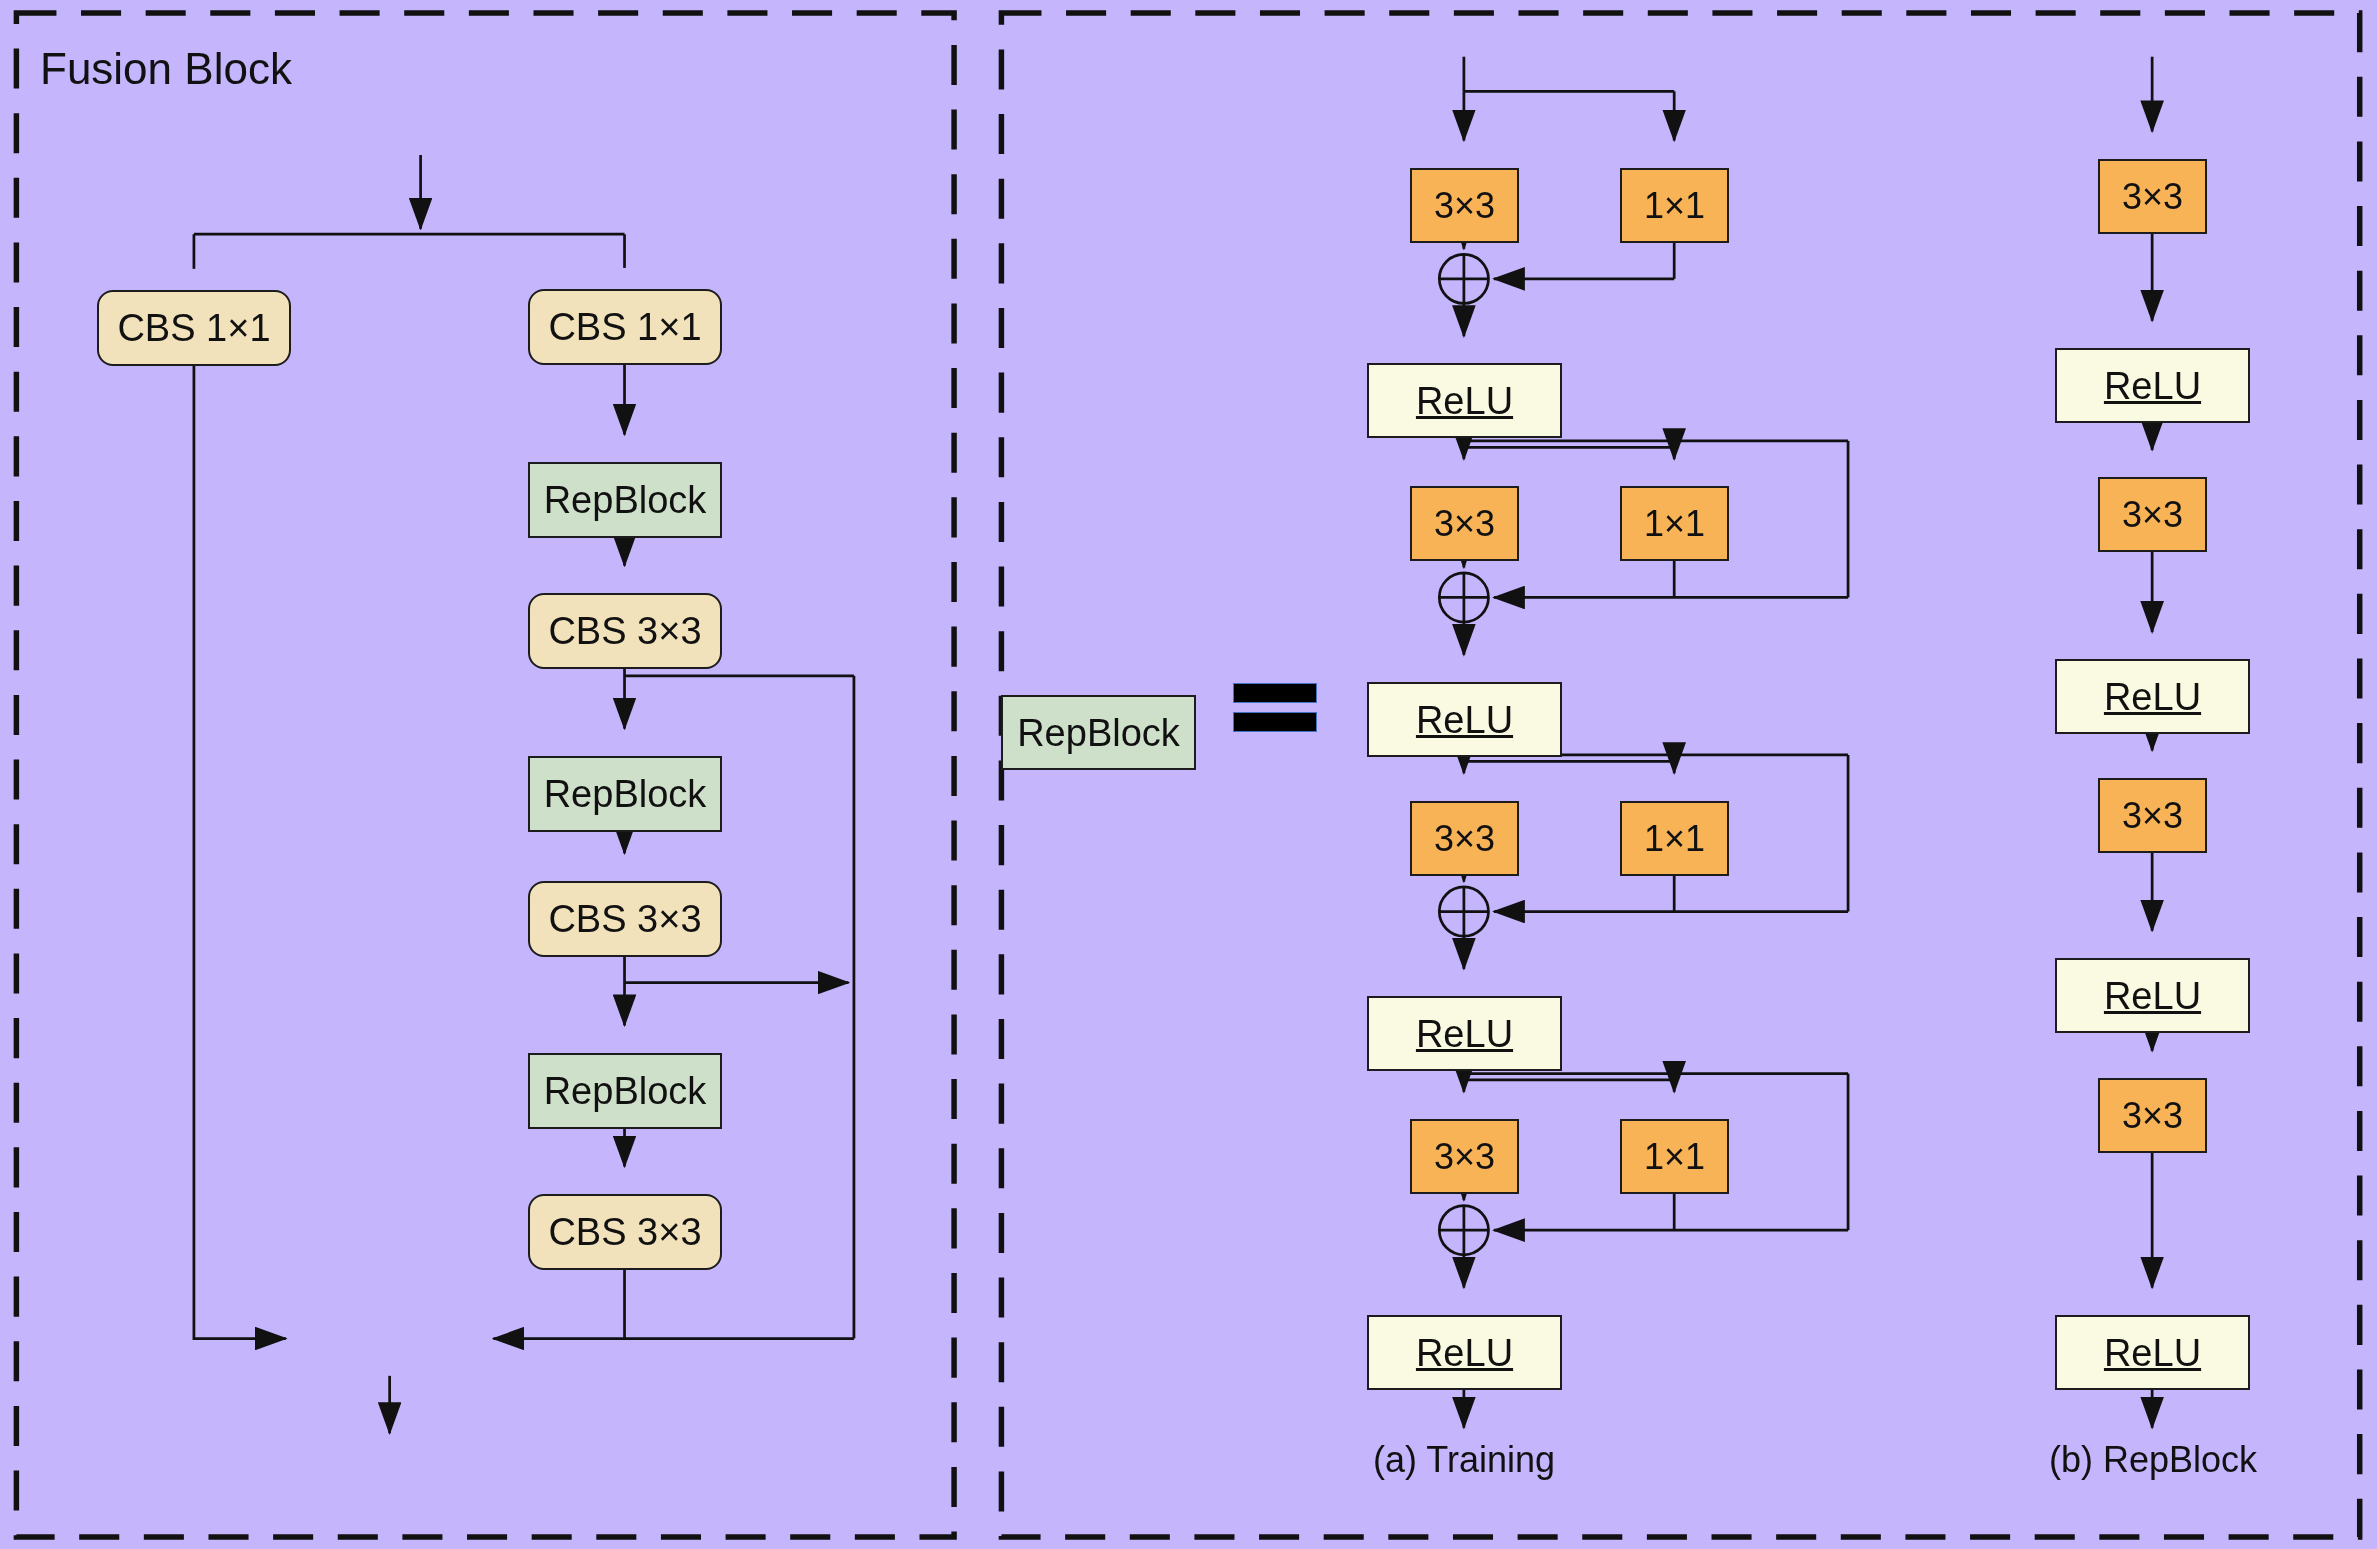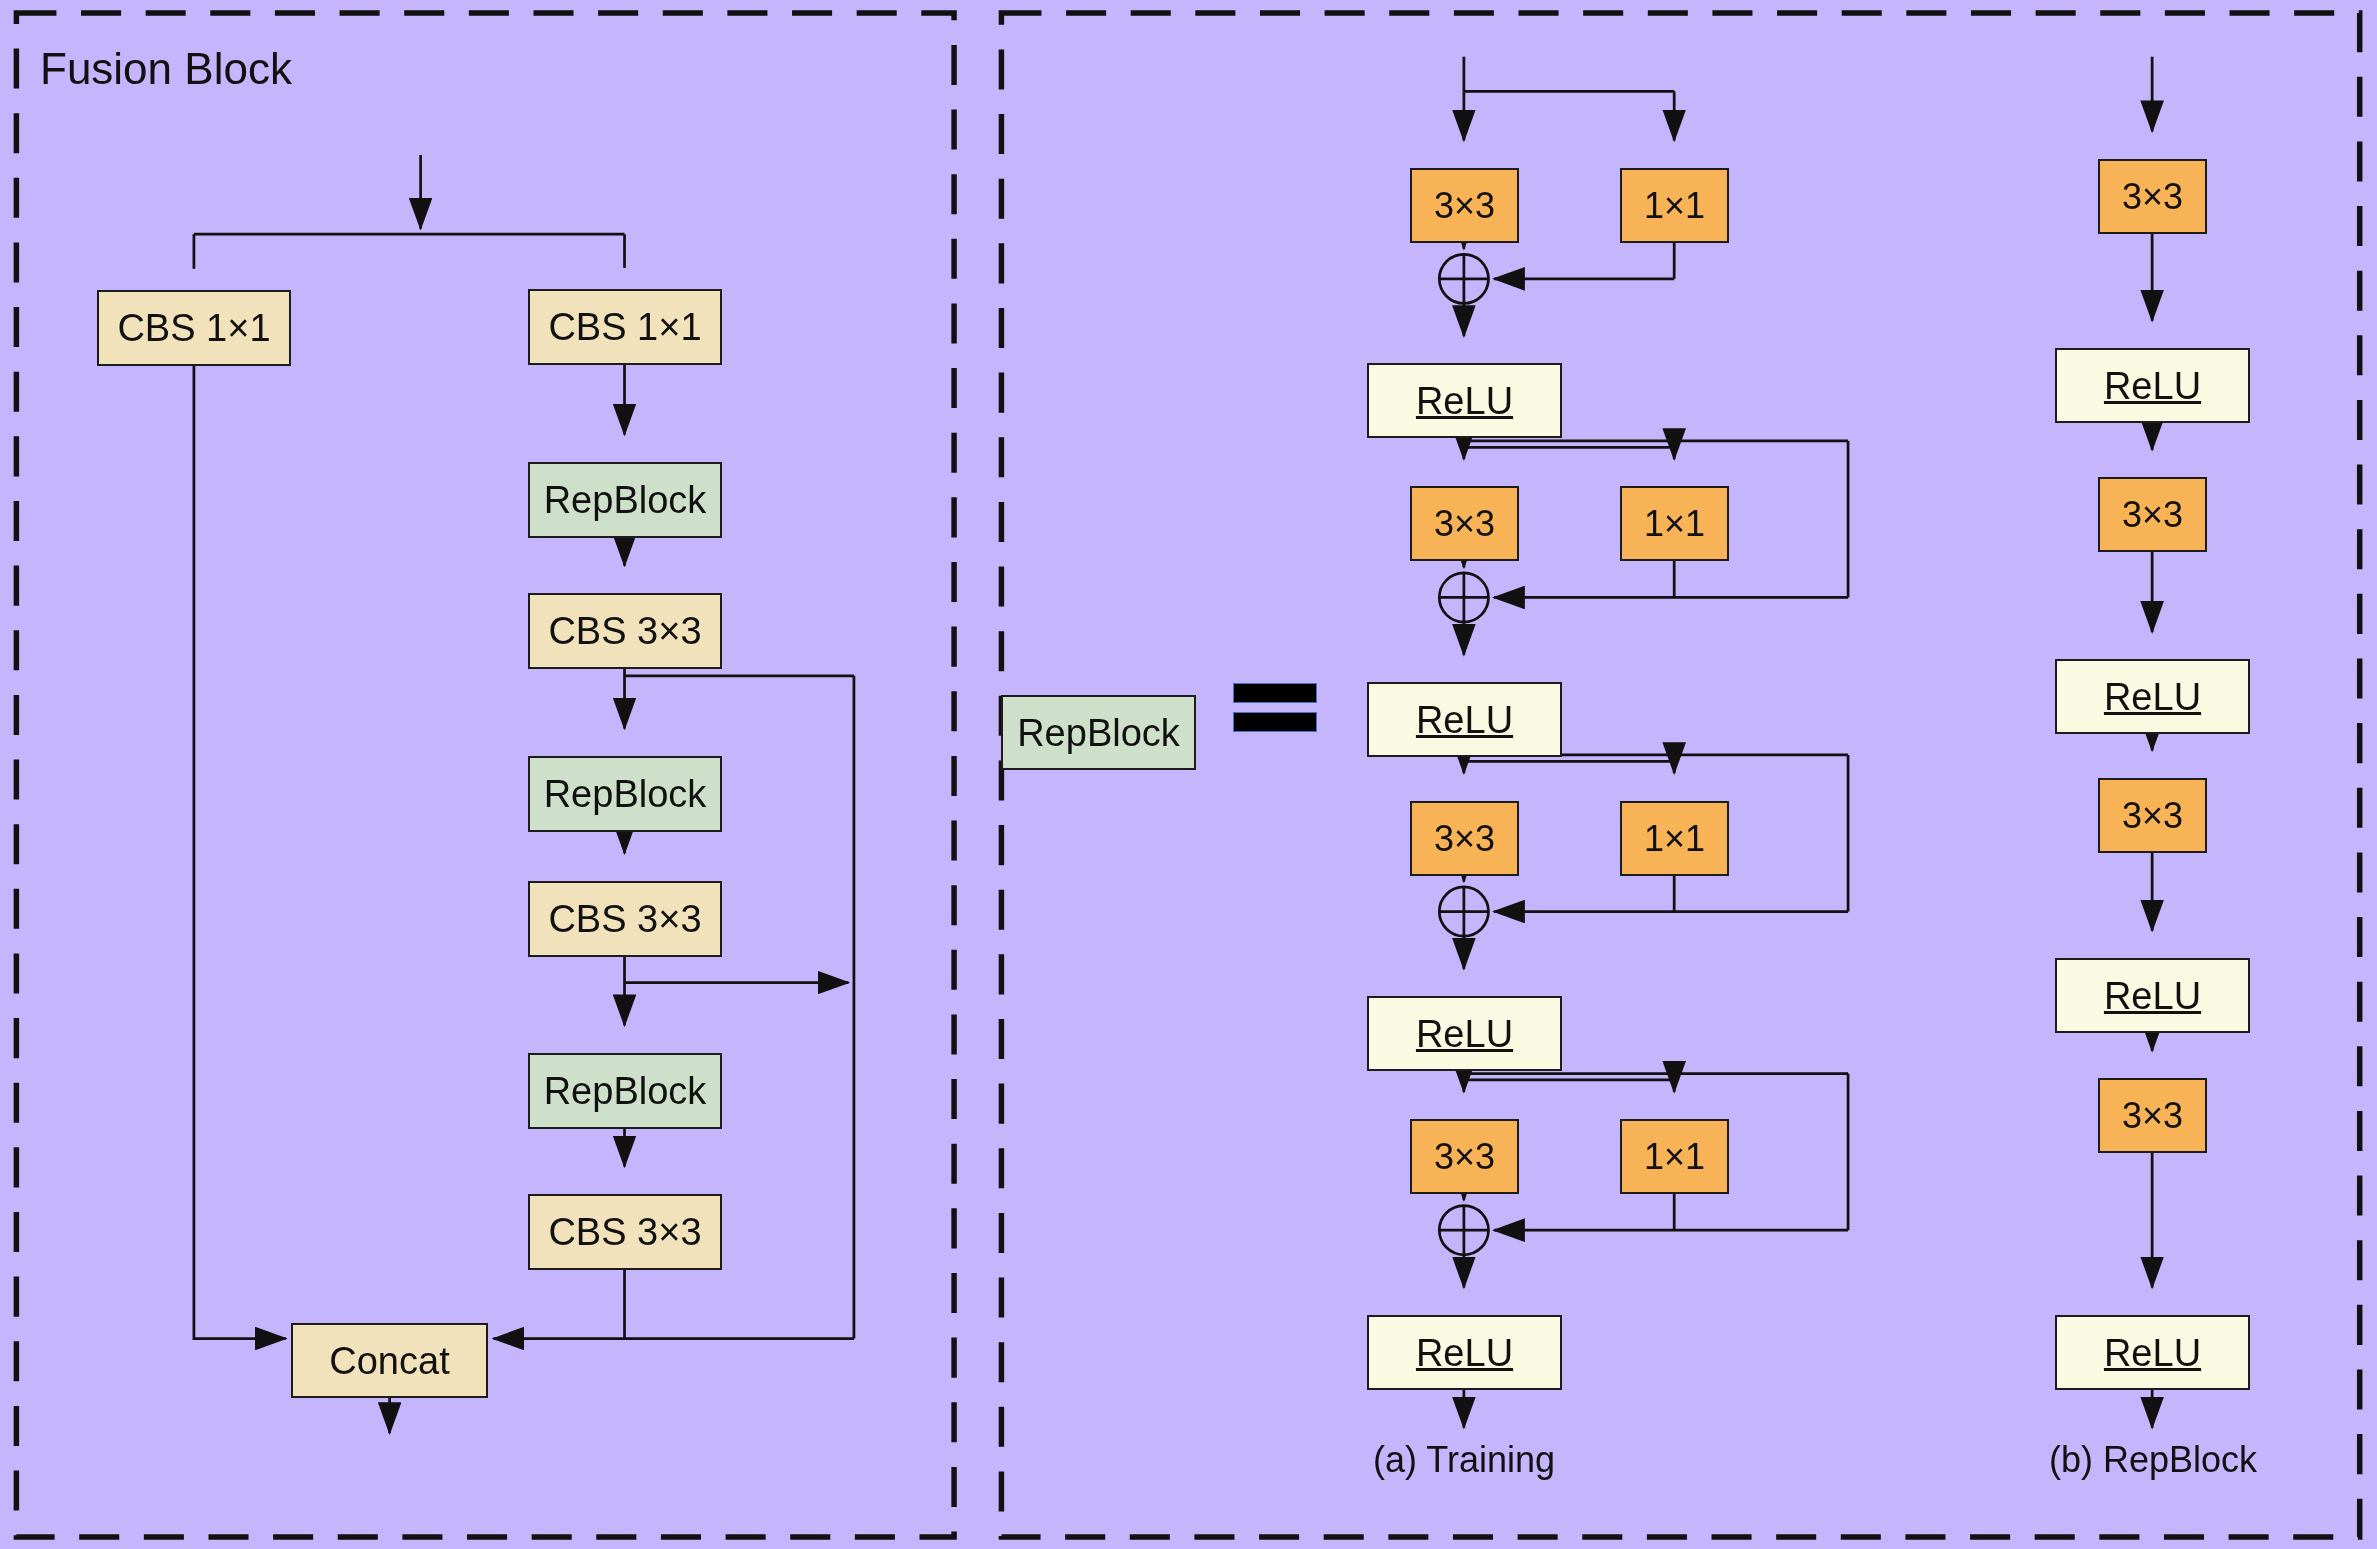--- a/index.html
+++ b/index.html
@@ -4,21 +4,21 @@
 <style>
   html,body{margin:0;padding:0;background:#ffffff;}
   .canvas{position:relative;width:2377px;height:1550px;background:#c4b5fd;
           font-family:"Liberation Sans",sans-serif;color:#111;overflow:hidden;}
   .wires{position:absolute;left:0;top:0;width:2377px;height:1550px;}
   .w{stroke:#111;stroke-width:3;fill:none;}
   .panelrect{fill:none;stroke:#111;stroke-width:6;stroke-dasharray:44 27;}
   .node{position:absolute;box-sizing:border-box;border:2.3px solid #1c1c1c;
         display:flex;align-items:center;justify-content:center;
         font-size:38px;line-height:1;white-space:nowrap;margin-top:22px;}
-  .cream{background:#F2E2BC;}
+  .cream{background:#F2E2BC;border-radius:16px;}
   .green{background:#CFE0CA;}
   .orange{background:#F9B357;}
   .relu{background:#FAF9E1;text-decoration:underline;}
   .conv{width:109px;height:75px;font-size:36px;}
   .wide{width:194px;height:76px;}
   .figtitle{position:absolute;left:40px;top:44px;font-size:44px;}
   .caption{position:absolute;transform:translateX(-50%);font-size:36px;top:1439px;}
   .equals{position:absolute;left:1233px;top:683px;width:87px;height:55px;}
   .equals .bar{position:absolute;left:0;width:84px;height:20px;background:#000;
                border:1.8px solid #4472C4;box-sizing:border-box;}
@@ -140,21 +140,20 @@
   <div class="figtitle">Fusion Block</div>
 
   <div class="node cream wide" style="left:97px;top:268px;">CBS 1×1</div>
   <div class="node cream wide" style="left:528px;top:267px;">CBS 1×1</div>
   <div class="node green wide" style="left:528px;top:440px;">RepBlock</div>
   <div class="node cream wide" style="left:528px;top:571px;">CBS 3×3</div>
   <div class="node green wide" style="left:528px;top:734px;">RepBlock</div>
   <div class="node cream wide" style="left:528px;top:859px;">CBS 3×3</div>
   <div class="node green wide" style="left:528px;top:1031px;">RepBlock</div>
   <div class="node cream wide" style="left:528px;top:1172px;">CBS 3×3</div>
-  <div class="node cream" style="left:291px;top:1301px;width:197px;height:75px;">Concat</div>
 
   <div class="node green" style="left:1001px;top:673px;width:195px;height:75px;">RepBlock</div>
 
   <div class="equals">
     <div class="bar b1"></div>
     <div class="bar b2"></div>
   </div>
 
   <div class="node orange conv" style="left:1410px;top:146px;">3×3</div>
   <div class="node orange conv" style="left:1620px;top:146px;">1×1</div>

